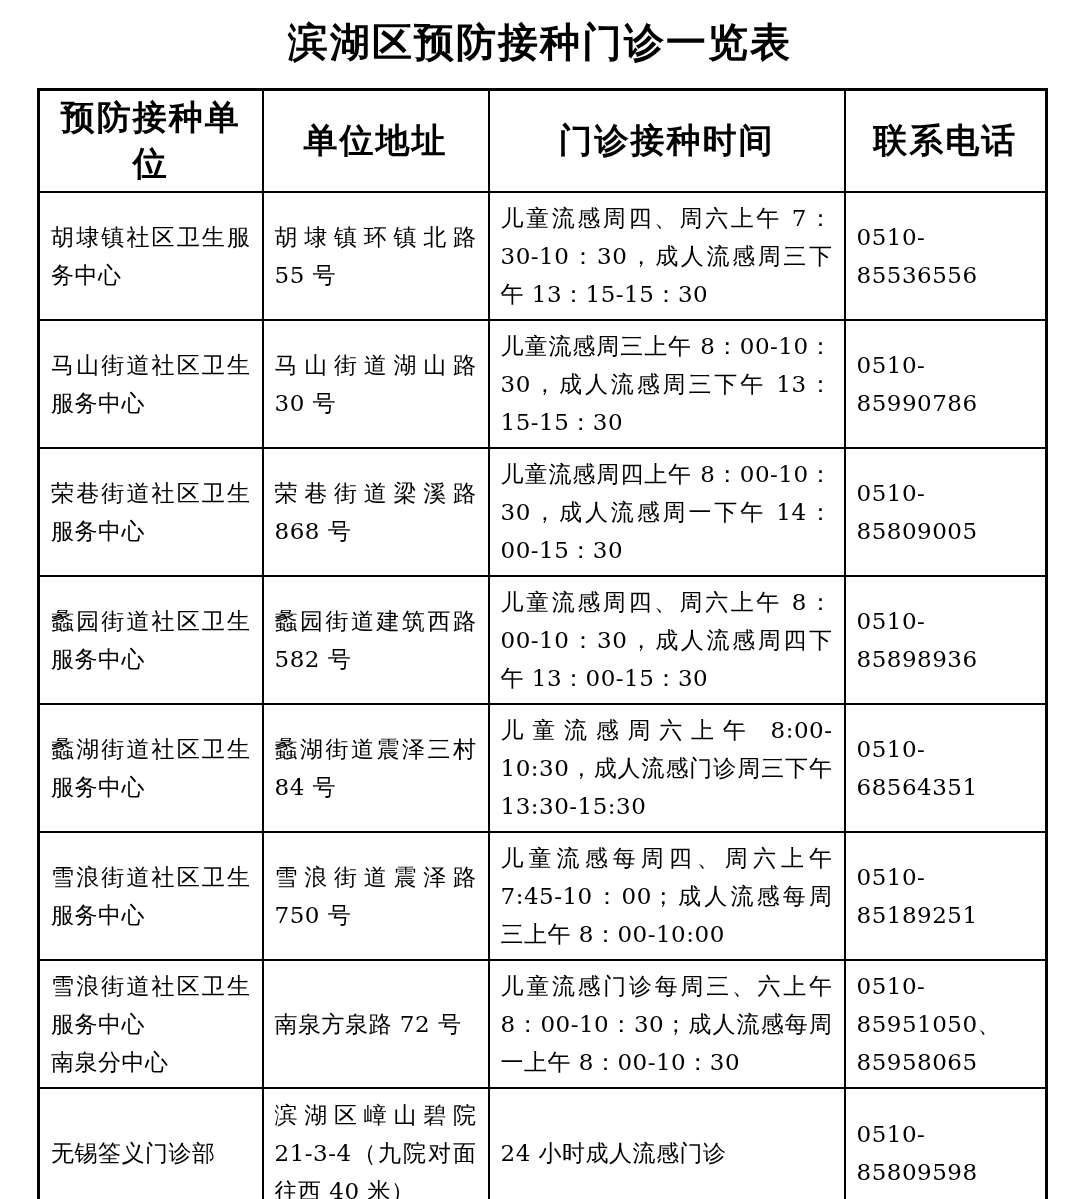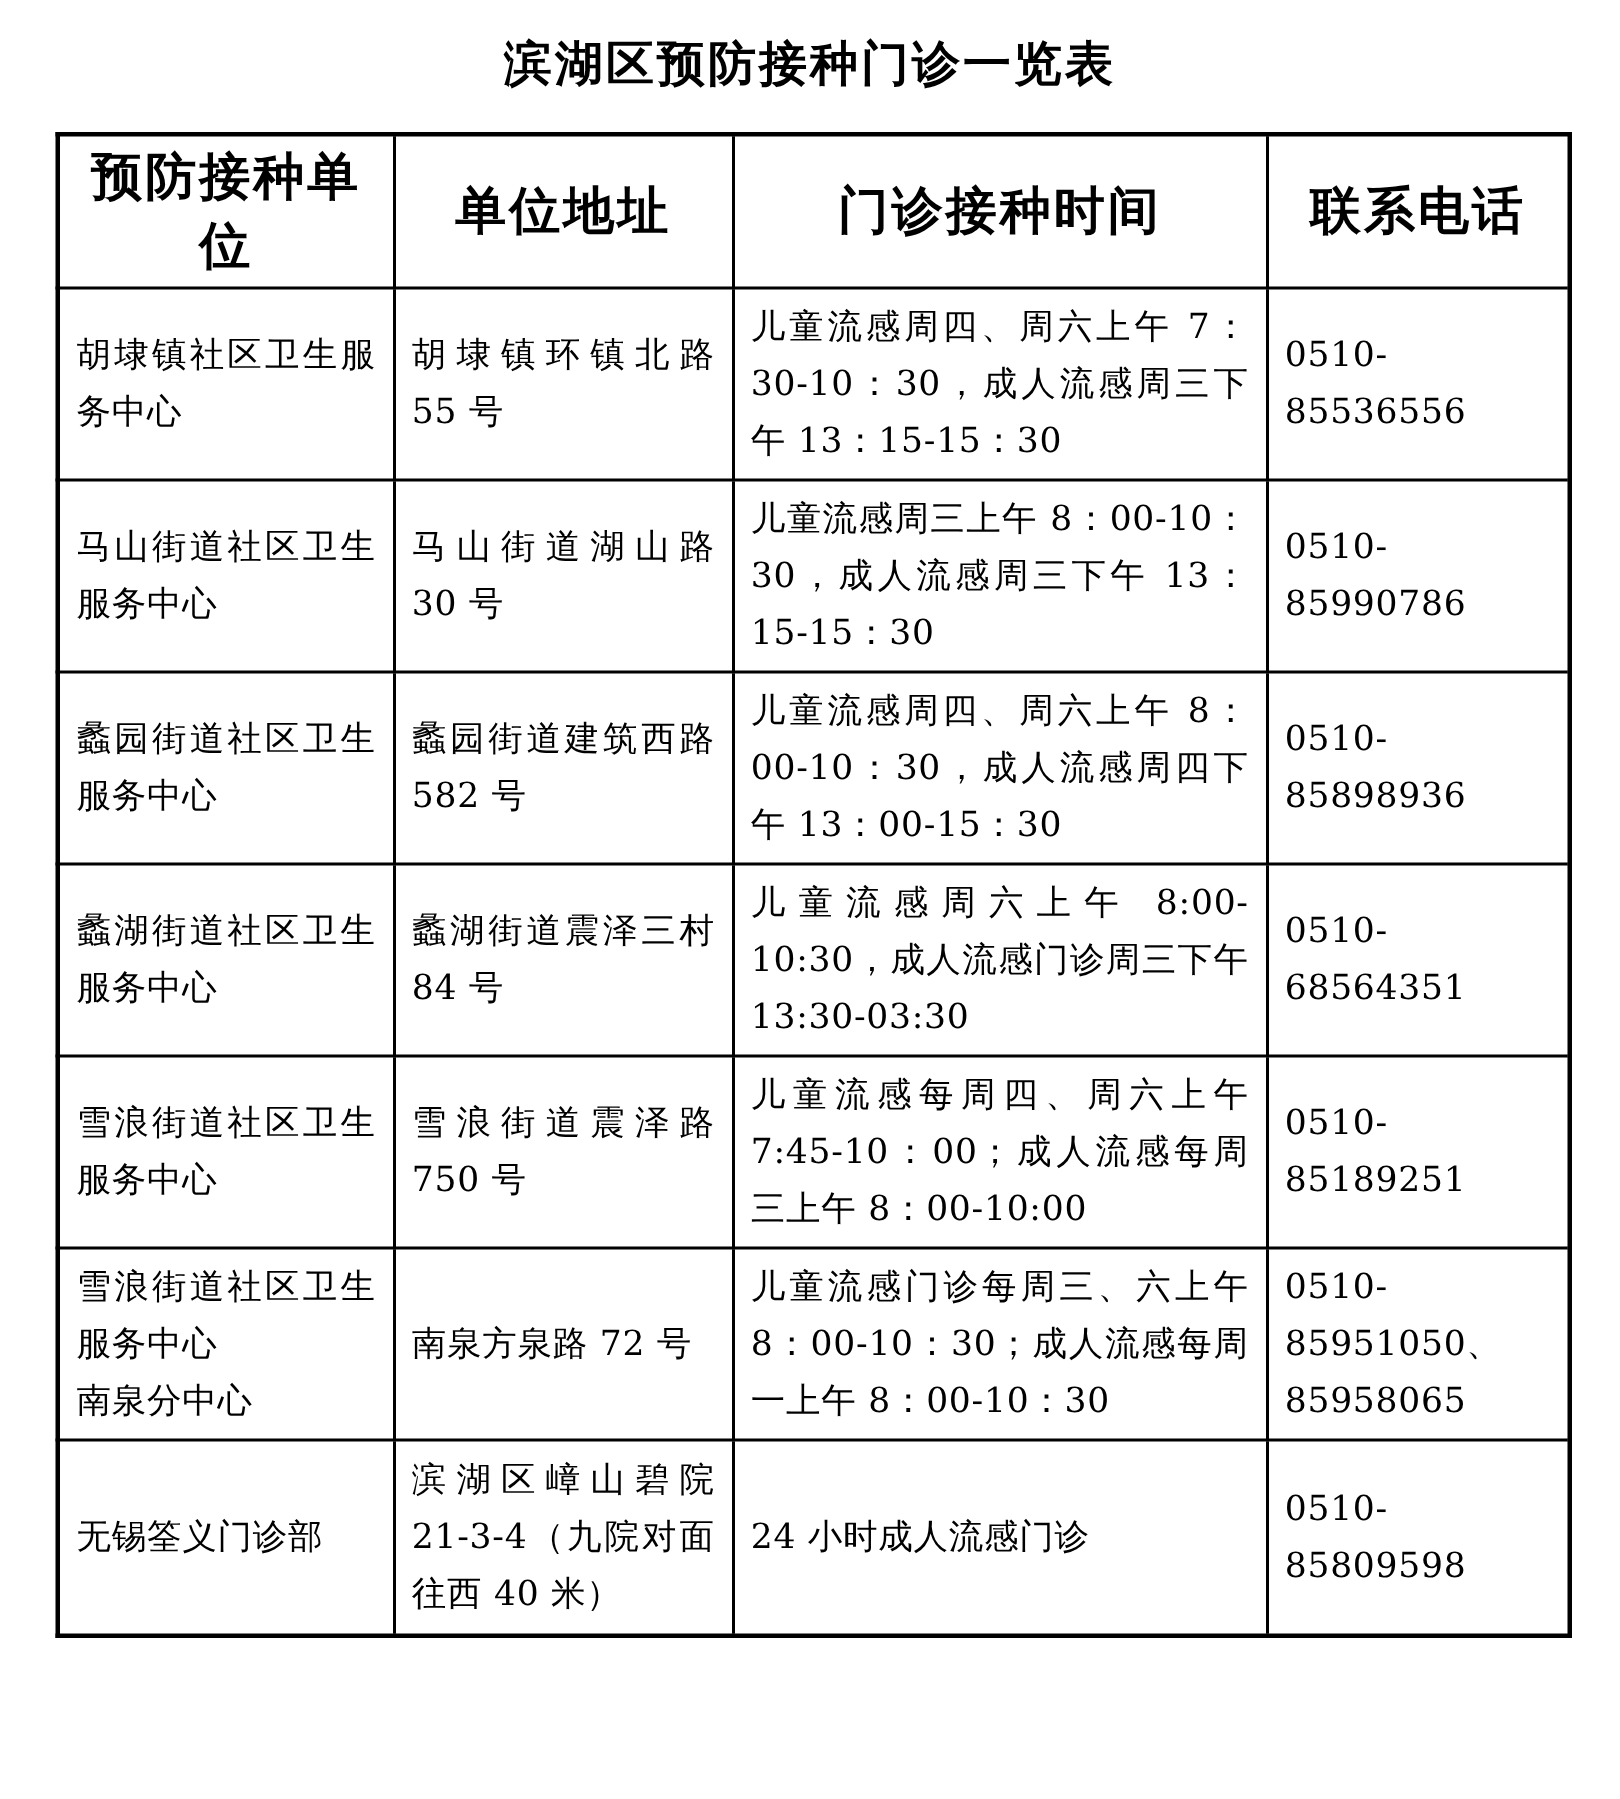--- a/index.html
+++ b/index.html
@@ -11,21 +11,21 @@
     width: 1080px;
     height: 1199px;
     font-family: "DejaVu Serif", "Liberation Serif", serif;
     color: #000000;
     overflow: hidden;
   }
   .page-title {
     margin: 0;
     padding-top: 20px;
     text-align: center;
-    font-size: 32px;
+    font-size: 40px;
     font-weight: bold;
     letter-spacing: 2px;
     line-height: 44px;
   }
   table.clinic-table {
     border-collapse: collapse;
     table-layout: fixed;
     width: 1008px;
     margin: 24px 0 0 37px;
     border: 3px solid #000000;
@@ -98,29 +98,35 @@
       <td class="c-time">儿童流感周四、周六上午 7：30-10：30，成人流感周三下午 13：15-15：30</td>
       <td class="c-phone">0510-85536556</td>
     </tr>
     <tr class="h110">
       <td class="c-unit">马山街道社区卫生服务中心</td>
       <td class="c-addr">马山街道湖山路 30 号</td>
       <td class="c-time">儿童流感周三上午 8：00-10：30，成人流感周三下午 13：15-15：30</td>
       <td class="c-phone">0510-85990786</td>
     </tr>
     <tr class="h110">
+      <td class="c-unit">荣巷街道社区卫生服务中心</td>
+      <td class="c-addr">荣巷街道梁溪路 868 号</td>
+      <td class="c-time">儿童流感周四上午 8：00-10：30，成人流感周一下午 14：00-15：30</td>
+      <td class="c-phone">0510-85809005</td>
+    </tr>
+    <tr class="h110">
       <td class="c-unit">蠡园街道社区卫生服务中心</td>
       <td class="c-addr">蠡园街道建筑西路 582 号</td>
       <td class="c-time">儿童流感周四、周六上午 8：00-10：30，成人流感周四下午 13：00-15：30</td>
       <td class="c-phone">0510-85898936</td>
     </tr>
     <tr class="h110">
       <td class="c-unit">蠡湖街道社区卫生服务中心</td>
       <td class="c-addr">蠡湖街道震泽三村 84 号</td>
-      <td class="c-time">儿童流感周六上午 8:00-10:30，成人流感门诊周三下午 13:30-03:30</td>
+      <td class="c-time">儿童流感周六上午 8:00-10:30，成人流感门诊周三下午 13:30-15:30</td>
       <td class="c-phone">0510-68564351</td>
     </tr>
     <tr class="h110">
       <td class="c-unit">雪浪街道社区卫生服务中心</td>
       <td class="c-addr">雪浪街道震泽路 750 号</td>
       <td class="c-time">儿童流感每周四、周六上午 7:45-10：00；成人流感每周三上午 8：00-10:00</td>
       <td class="c-phone">0510-85189251</td>
     </tr>
     <tr class="h118">
       <td class="c-unit">雪浪街道社区卫生服务中心

